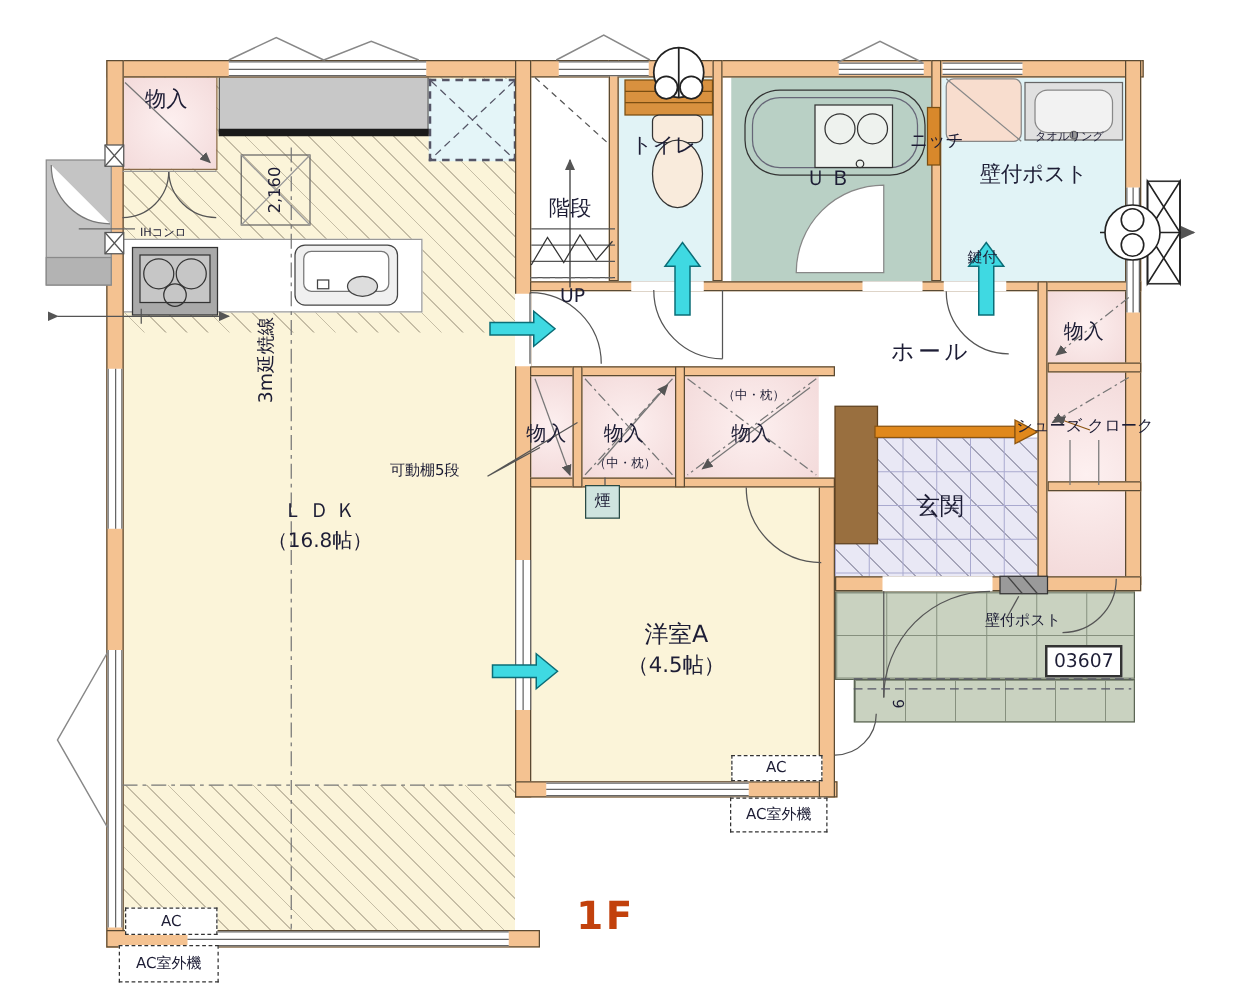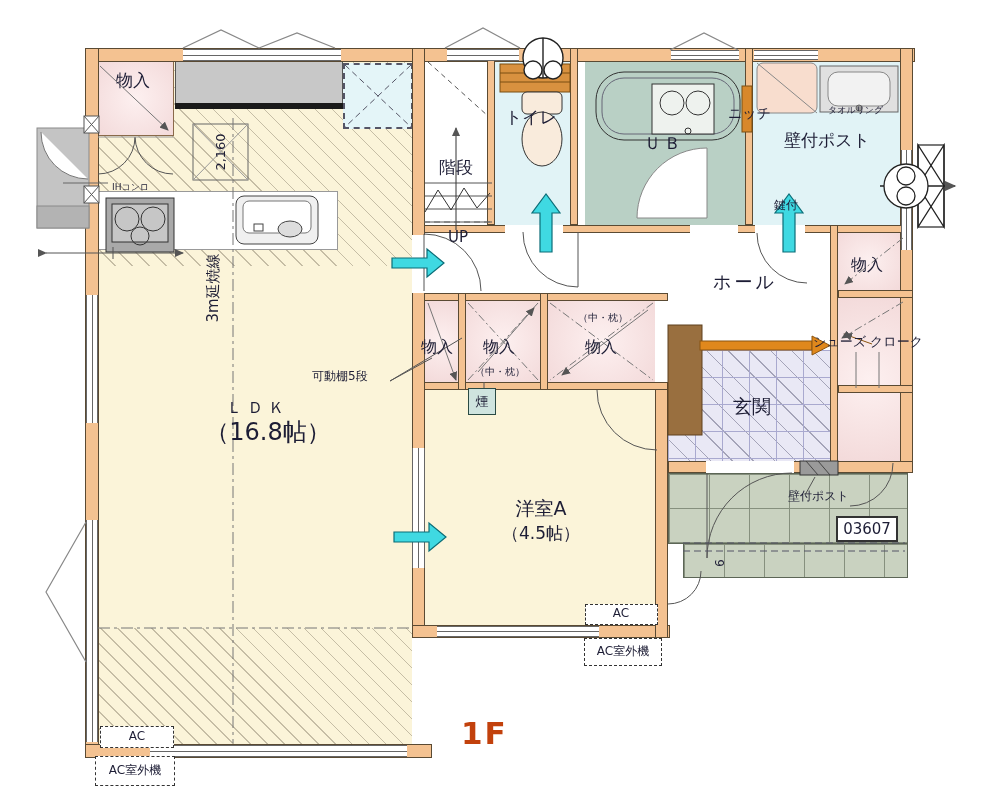--- a/index.html
+++ b/index.html
@@ -265,21 +265,21 @@
   </svg>
 
   <div class="abs dashedbox hx" style="left:100px;top:726px;width:74px;height:22px;z-index:5;"></div>
   <div class="abs dashedbox" style="left:95px;top:756px;width:80px;height:30px;z-index:5;"></div>
   <div class="abs dashedbox" style="left:585px;top:604px;width:73px;height:21px;z-index:5;"></div>
   <div class="abs dashedbox" style="left:584px;top:638px;width:78px;height:28px;z-index:5;"></div>
   <div class="abs" style="left:468px;top:388px;width:28px;height:27px;background:#cfe4df;border:1.5px solid #2a4a44;z-index:5;"></div>
   <div class="abs" style="left:836px;top:516px;width:62px;height:26px;background:#fff;border:2px solid #333;z-index:5;"></div>
 
   <div class="lbl ctr" style="left:258px;top:408px;font-size:16px;letter-spacing:5px;">ＬＤＫ</div>
-  <div class="lbl ctr" style="left:256px;top:432px;font-size:24px;margin-left:12px;">（16.8帖）</div>
+  <div class="lbl ctr" style="left:256px;top:432px;font-size:16px;">（16.8帖）</div>
   <div class="lbl ctr" style="left:541px;top:508px;font-size:19px;">洋室A</div>
   <div class="lbl ctr" style="left:541px;top:533px;font-size:17px;">（4.5帖）</div>
   <div class="lbl ctr" style="left:456px;top:167px;font-size:17px;">階段</div>
   <div class="lbl ctr" style="left:458px;top:237px;font-size:15px;">UP</div>
   <div class="lbl ctr" style="left:531px;top:117px;font-size:17px;">トイレ</div>
   <div class="lbl ctr" style="left:664px;top:143px;font-size:17px;letter-spacing:3px;">ＵＢ</div>
   <div class="lbl ctr" style="left:827px;top:140px;font-size:17px;">壁付ポスト</div>
   <div class="lbl ctr" style="left:745px;top:282px;font-size:18px;letter-spacing:3px;">ホール</div>
   <div class="lbl ctr" style="left:752px;top:406px;font-size:19px;">玄関</div>
   <div class="lbl ctr" style="left:868px;top:342px;font-size:13px;">シューズ クローク</div>

